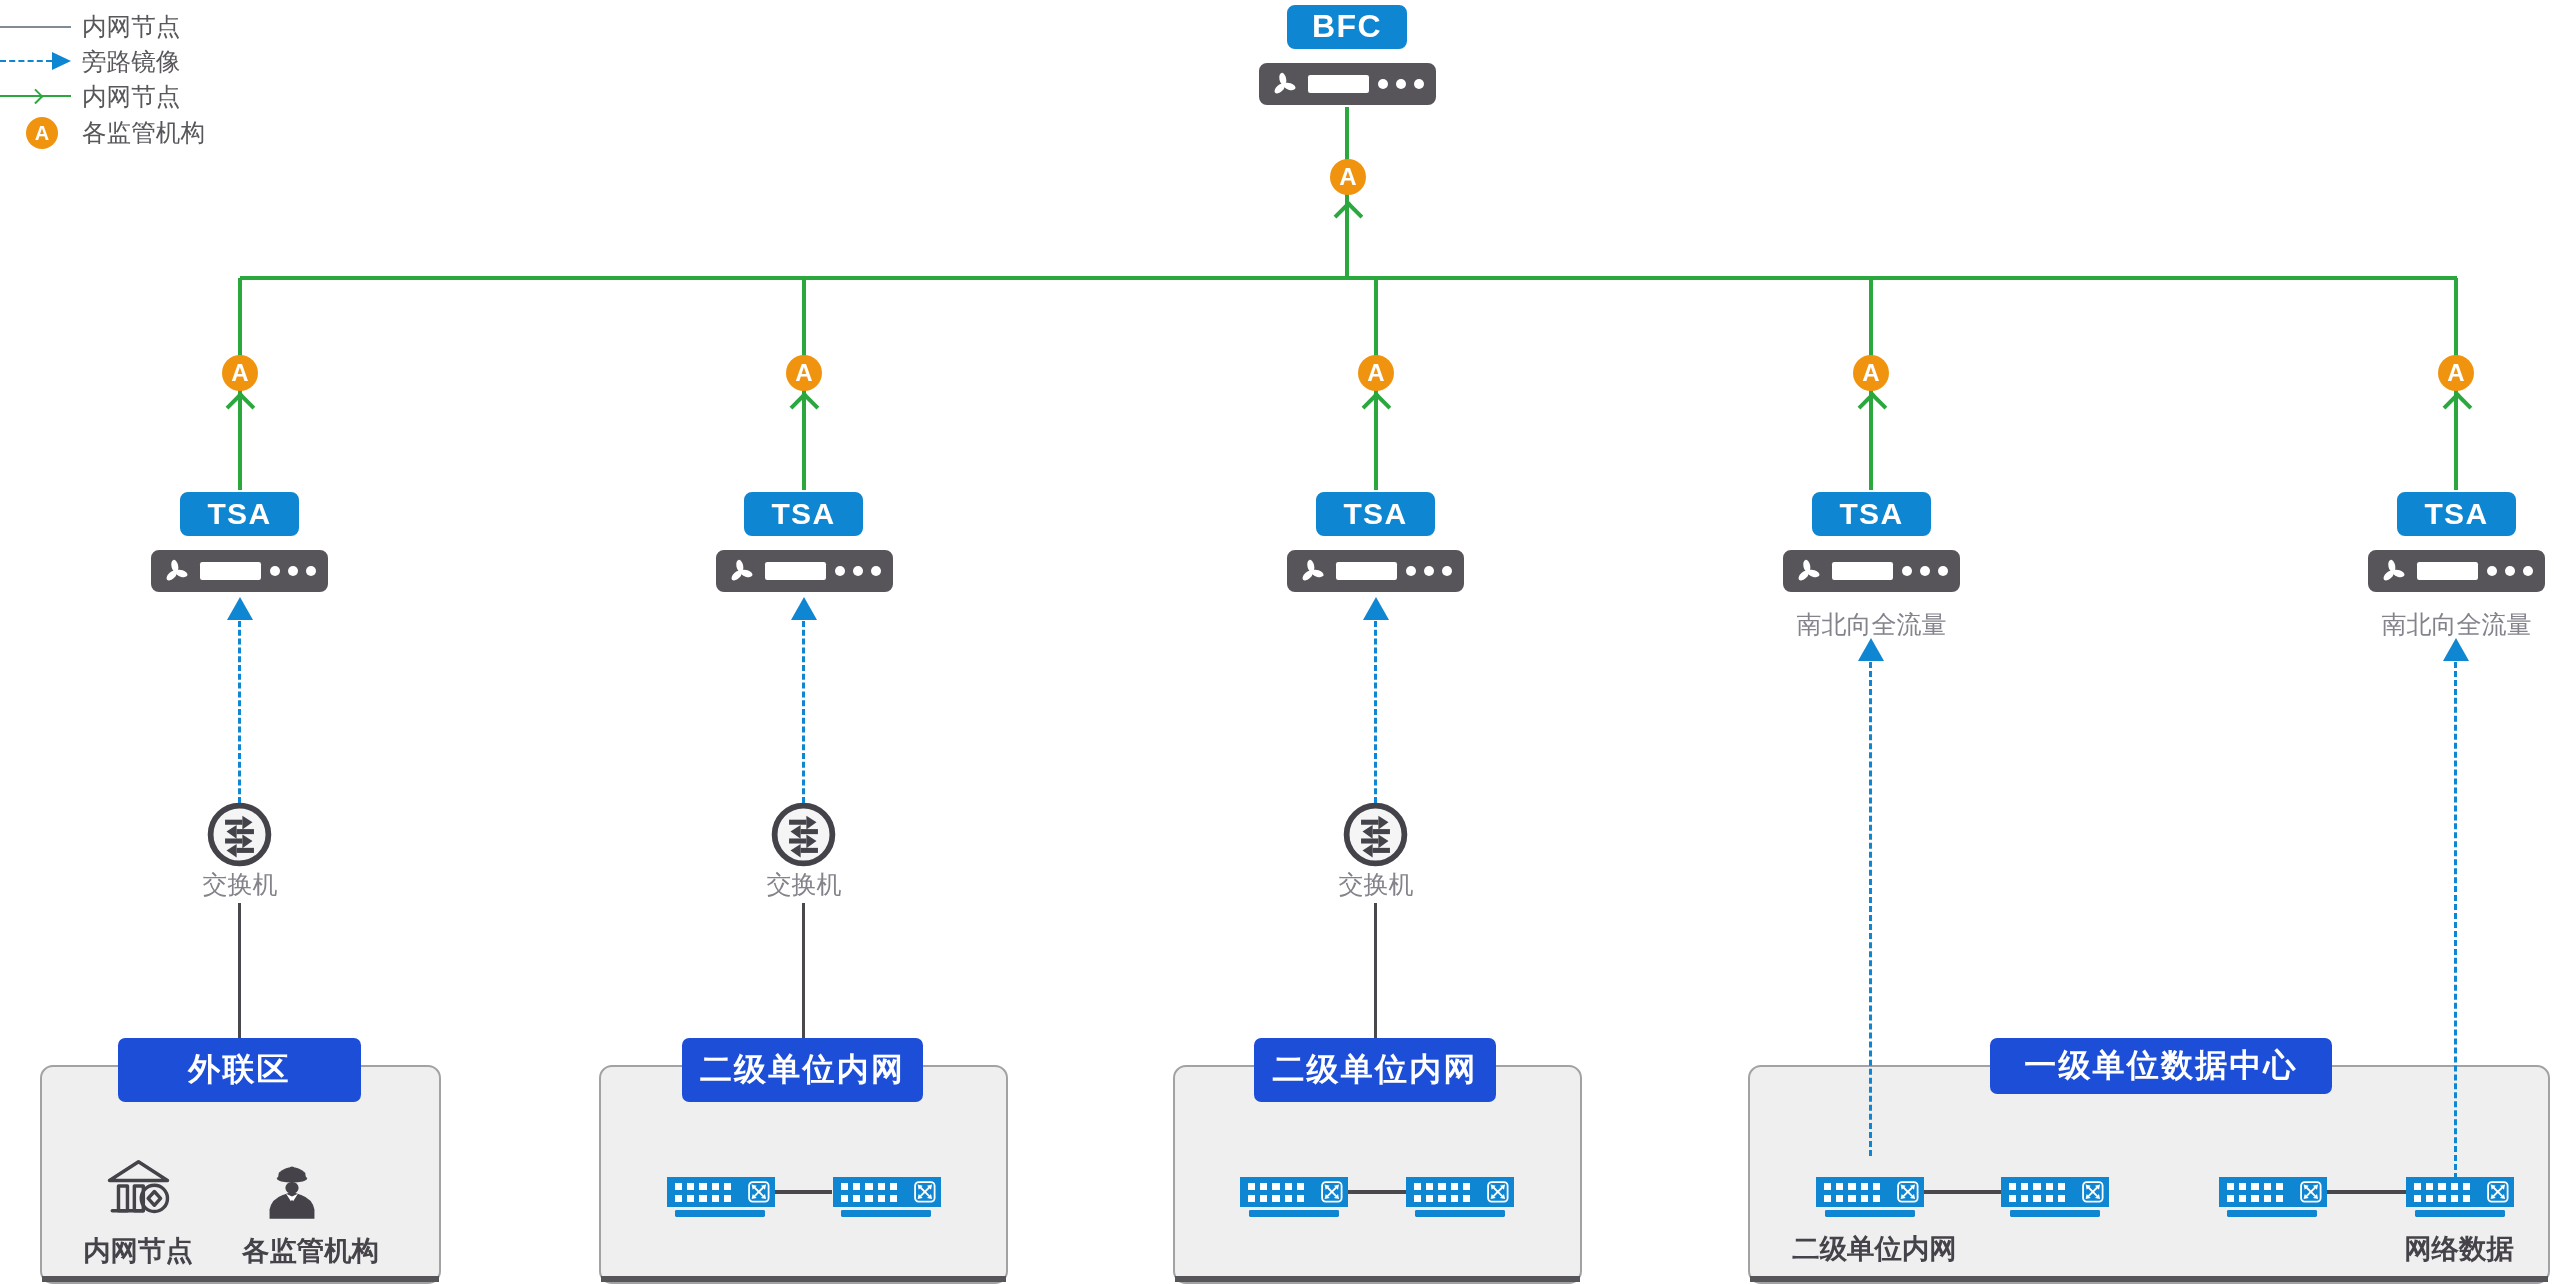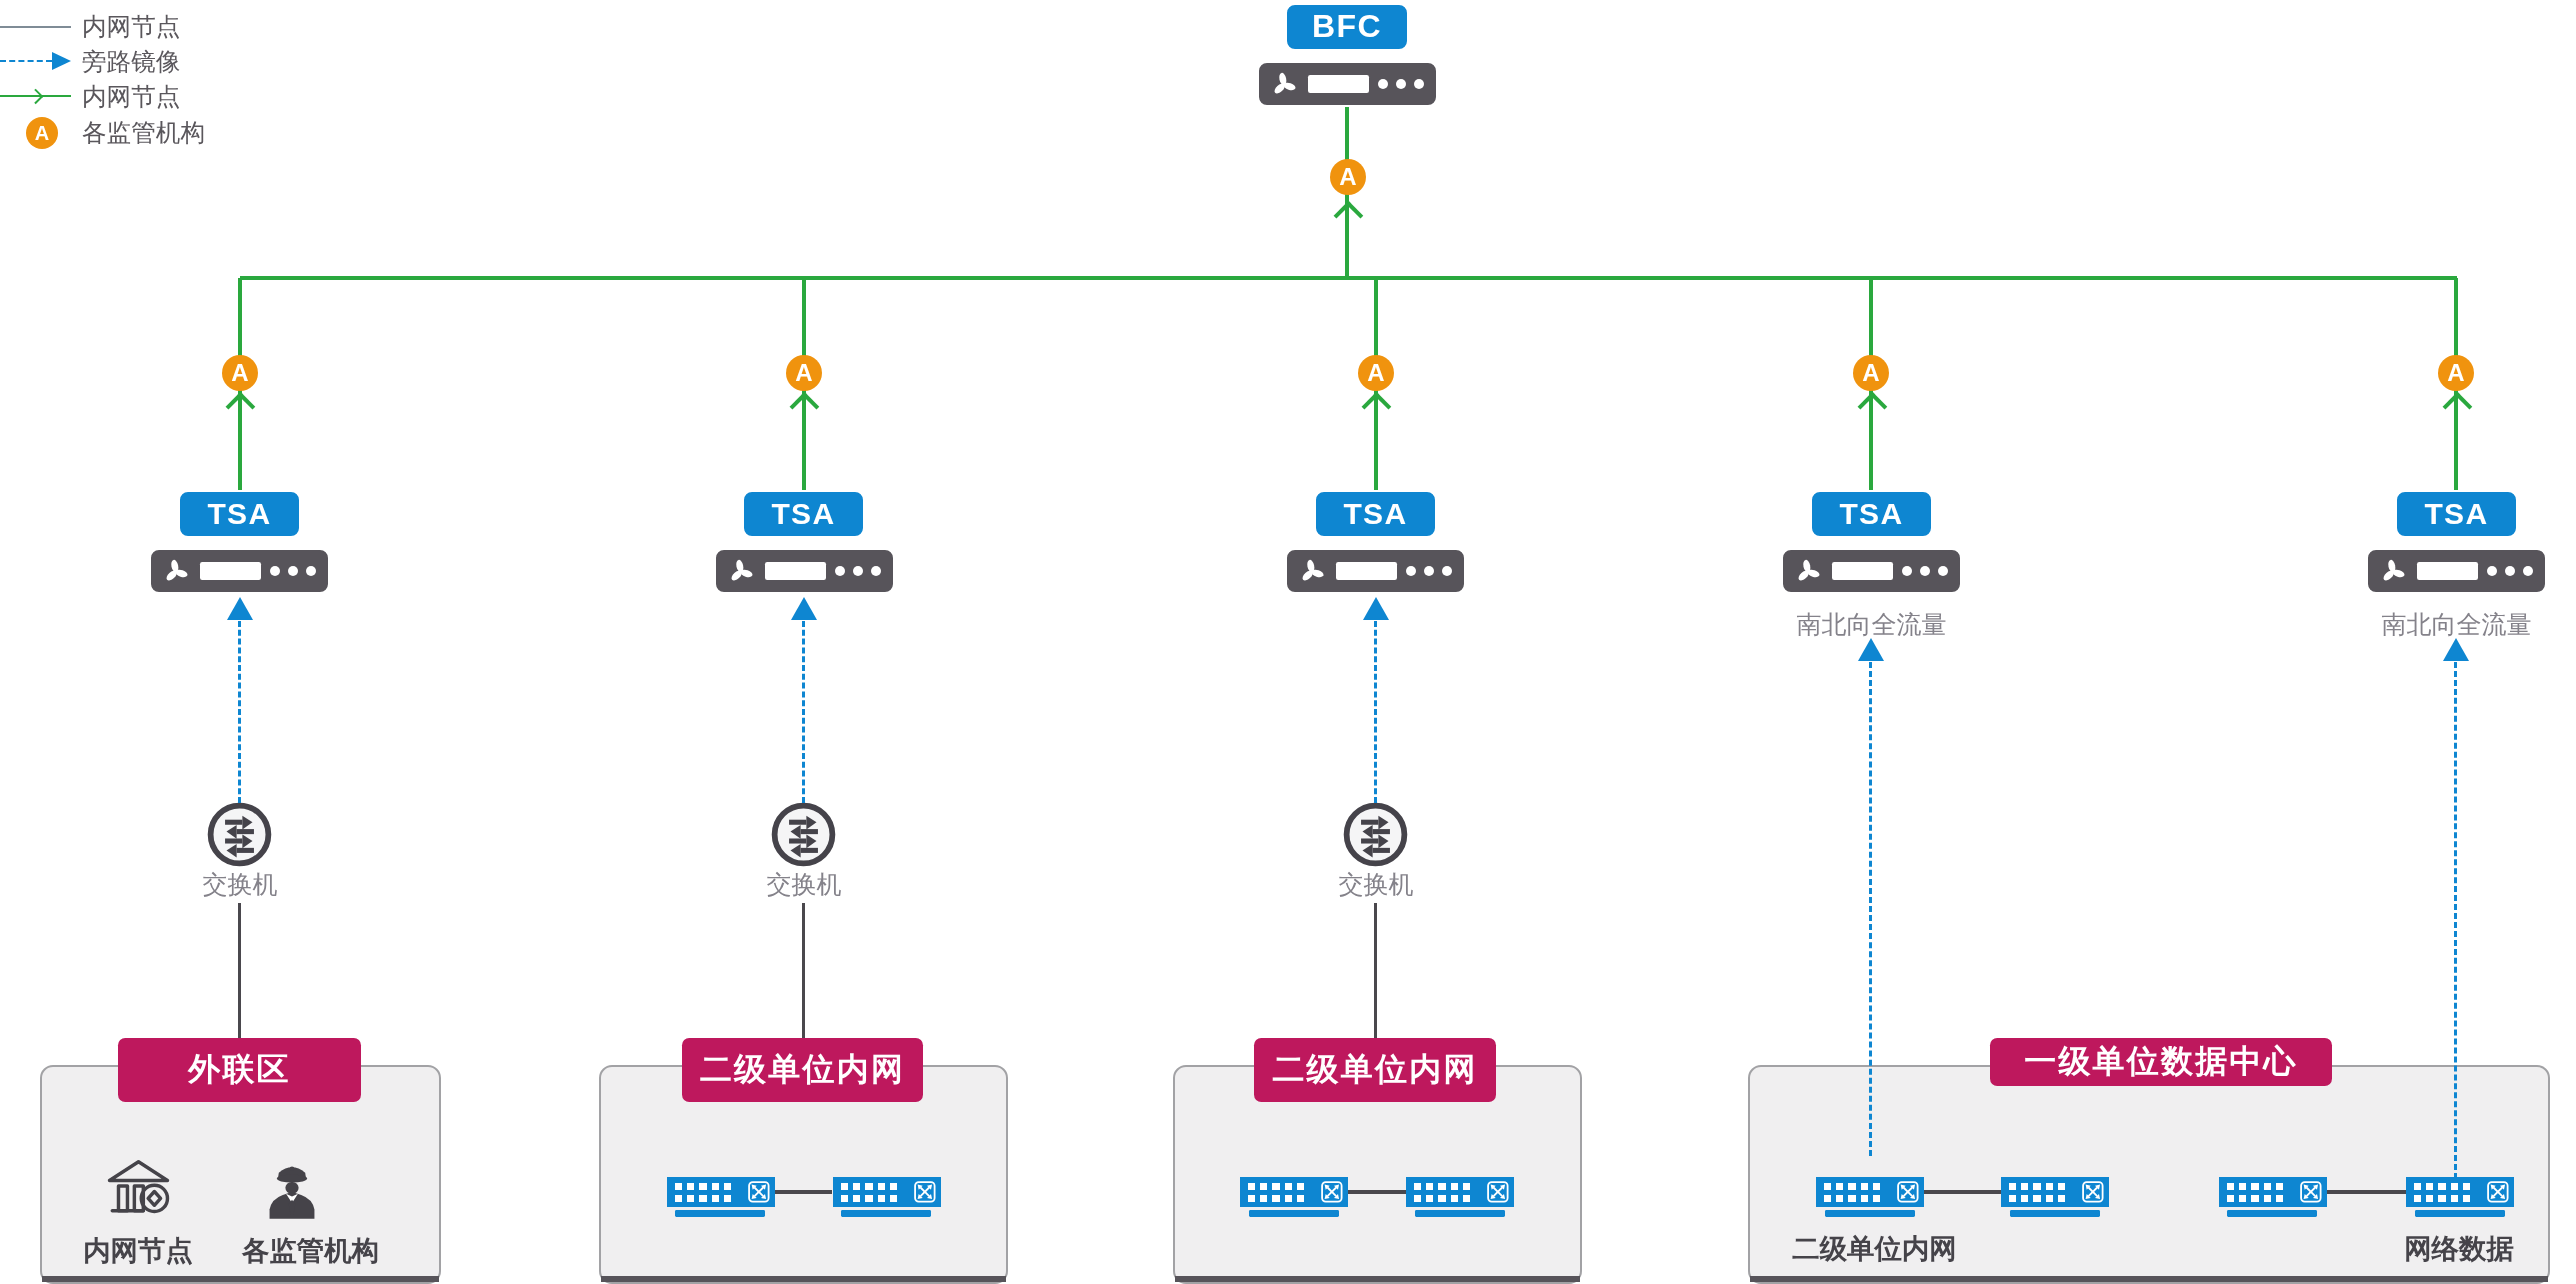--- a/index.html
+++ b/index.html
@@ -26,21 +26,21 @@
              padding:0 11.6px;z-index:3;}
   .appliance .bar{width:61px;height:17.3px;background:#fff;border-radius:2.2px;margin-left:11.6px;}
   .appliance .dots{margin-left:auto;display:flex;gap:7.2px;}
   .appliance .dots span{width:10.8px;height:10.8px;border-radius:50%;background:#fff;}
   .graylabel{position:absolute;color:#84828a;font-size:25px;text-align:center;z-index:2;}
   .switchwrap{position:absolute;width:65px;height:65px;z-index:3;}
   
   .zone{position:absolute;background:#f0eff0;border:2.2px solid #a2a2a5;border-radius:13px;
         box-sizing:border-box;z-index:1;}
   .zone::after{content:"";position:absolute;left:0;right:0;bottom:0;height:6.5px;background:#57545a;}
-  .zonehead{position:absolute;background:#be185d;border-radius:7.2px;color:#fff;font-weight:bold;
+  .zonehead{position:absolute;background:#1d4ed8;border-radius:7.2px;color:#fff;font-weight:bold;
             font-size:32px;letter-spacing:2.2px;display:flex;align-items:center;justify-content:center;
             z-index:2;}
   .darklabel{position:absolute;color:#454349;font-weight:bold;font-size:27.4px;text-align:center;z-index:2;}
   
   .bdev{position:absolute;width:108px;height:30px;background:#0e86d1;z-index:2;}
   .bdev .ports{position:absolute;left:8px;top:5.8px;display:grid;
                grid-template-columns:repeat(5,7.2px);grid-auto-rows:7.2px;gap:5px 5px;}
   .bdev .ports span{background:#fff;width:7.2px;height:7.2px;}
   .bdev svg{position:absolute;right:5px;top:4.3px;}
   .bshadow{position:absolute;width:90px;height:6.5px;background:#0e86d1;border-radius:1.4px;z-index:2;}
@@ -397,21 +397,21 @@
           <polygon points="25,5 23.5,12 18,6.5" stroke="none"></polygon>
         <polygon points="5,25 6.5,18 12,23.5" stroke="none"></polygon>
           <polygon points="25,25 18,23.5 23.5,18" stroke="none"></polygon>
       </svg>
     </div>
     <div class="bshadow" style="left:1415px;top:1210px;"></div>
   </div>
 
   <div>
     <div class="zone" style="left:1748px;top:1065px;width:802px;height:219px;"></div>
-    <div class="zonehead" style="left:1990px;top:1038px;width:342px;height:48px;">一级单位数据中心</div>
+    <div class="zonehead" style="left:1990px;top:1038px;width:342px;height:56px;">一级单位数据中心</div>
 
     <div class="devlink" style="left:1924px;top:1190px;width:77px;"></div>
     <div class="bdev" style="left:1816px;top:1177px;">
       <div class="ports">
           <span></span>
           <span></span>
           <span></span>
           <span></span>
           <span></span>
           <span></span>

